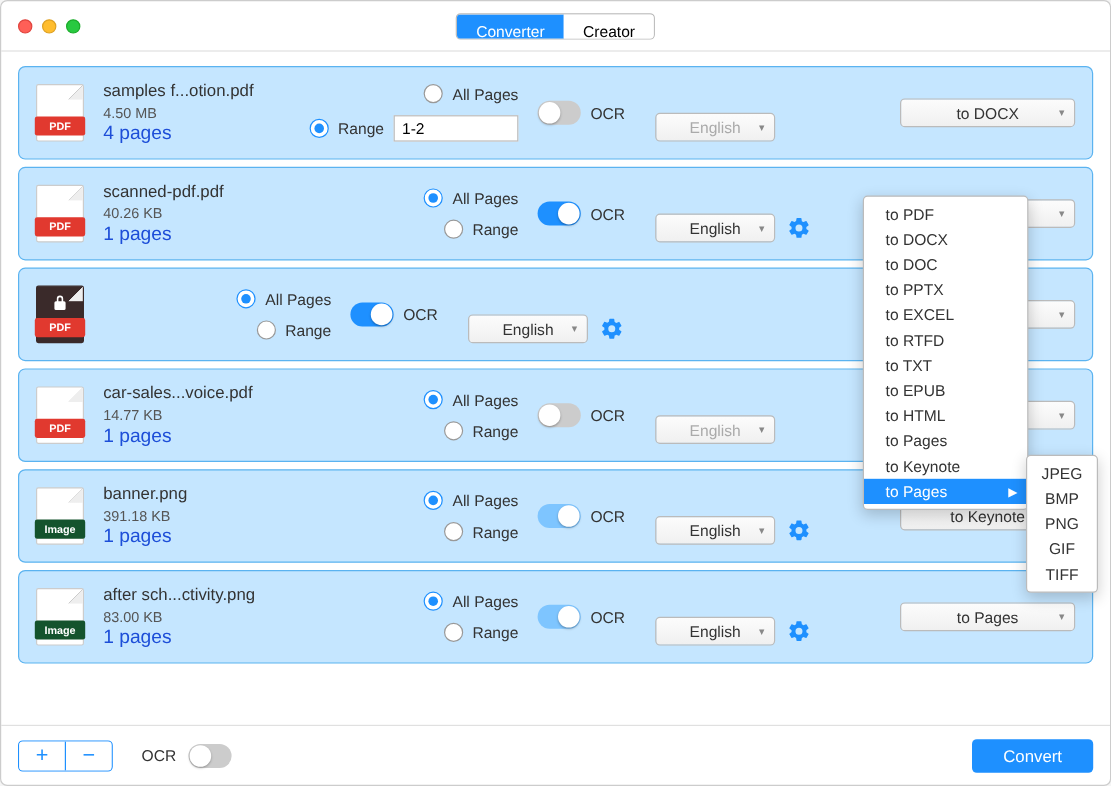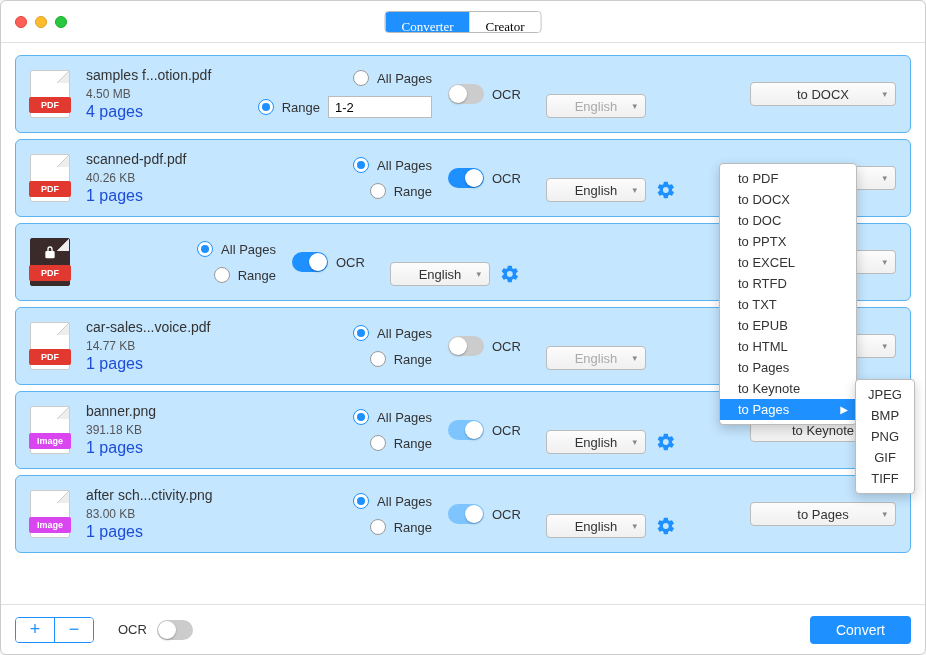--- a/index.html
+++ b/index.html
@@ -5,30 +5,30 @@
 * { box-sizing: border-box; margin: 0; padding: 0; }
 body { font-family: -apple-system, BlinkMacSystemFont, "Helvetica Neue", Arial, sans-serif; font-size: 13px; color: #333; background: #f5f5f5; width: 926px; height: 655px; overflow: hidden; }
 .window { width: 926px; height: 655px; background: #fff; border: 1px solid #ccc; border-radius: 6px; display: flex; flex-direction: column; position: relative; }
 .titlebar { height: 42px; border-bottom: 1px solid #e0e0e0; display: flex; align-items: center; padding: 0 14px; position: relative; }
 .traffic-lights { display: flex; gap: 8px; }
 .tlight { width: 12px; height: 12px; border-radius: 50%; }
 .tl-close { background: #ff5f57; border: 0.5px solid #e0443e; }
 .tl-min { background: #ffbd2e; border: 0.5px solid #dea123; }
 .tl-max { background: #28c940; border: 0.5px solid #1aab29; }
 .seg { position: absolute; left: 50%; transform: translateX(-50%); display: flex; border: 1px solid #bbb; border-radius: 4px; overflow: hidden; height: 22px; }
-.seg-btn { padding: 15px 16px; font-size: 13px; background: #fff; border: none; display: flex; align-items: center; cursor: pointer; font-family: Liberation Serif, serif; }
+.seg-btn { padding: 15px 16px; font-size: 13px; background: #fff; border: none; display: flex; align-items: center; cursor: pointer; }
 .seg-btn.active { background: #1e90ff; color: #fff; }
 .content { flex: 1; overflow-y: auto; padding: 12px 14px 6px 14px; display: flex; flex-direction: column; gap: 6px; }
 .row { background: #c5e6ff; border: 1px solid #5bb3f0; border-radius: 6px; height: 78px; display: flex; align-items: center; padding: 0 14px; gap: 16px; position: relative; }
 .file-icon { width: 40px; height: 48px; position: relative; flex-shrink: 0; }
 .file-shape { width: 40px; height: 48px; background: #fff; border: 1px solid #ccc; border-radius: 2px; position: relative; }
 .file-shape::before { content: ''; position: absolute; top: 0; right: 0; width: 12px; height: 12px; background: linear-gradient(135deg, transparent 48%, #ccc 50%, #eee 52%); }
 .badge { position: absolute; bottom: 4px; left: -2px; right: -2px; height: 16px; font-size: 9px; font-weight: bold; color: #fff; display: flex; align-items: center; justify-content: center; border-radius: 2px; }
 .badge.pdf { background: #e1392f; }
-.badge.image { background: #d946ef; }
+.badge.image { background: #14532d; }
 .file-shape.locked { background: #3a2a2a; border-color: #3a2a2a; }
 .lock-icon { position: absolute; top: 6px; left: 50%; transform: translateX(-50%); width: 16px; height: 16px; }
 .info { width: 140px; flex-shrink: 0; }
 .fname { font-size: 14px; margin-bottom: 4px; white-space: nowrap; overflow: hidden; text-overflow: ellipsis; }
 .fsize { font-size: 12px; color: #555; margin-bottom: 2px; }
 .fpages { font-size: 16px; color: #1d4ed8; }
 .pages-sel { width: 190px; flex-shrink: 0; display: flex; flex-direction: column; gap: 10px; align-items: flex-end; }
 .radio-row { display: flex; align-items: center; gap: 8px; }
 .radio { width: 16px; height: 16px; border-radius: 50%; border: 1.5px solid #999; background: #fff; display: flex; align-items: center; justify-content: center; cursor: pointer; flex-shrink: 0; }
 .radio.checked { border-color: #1e90ff; }

